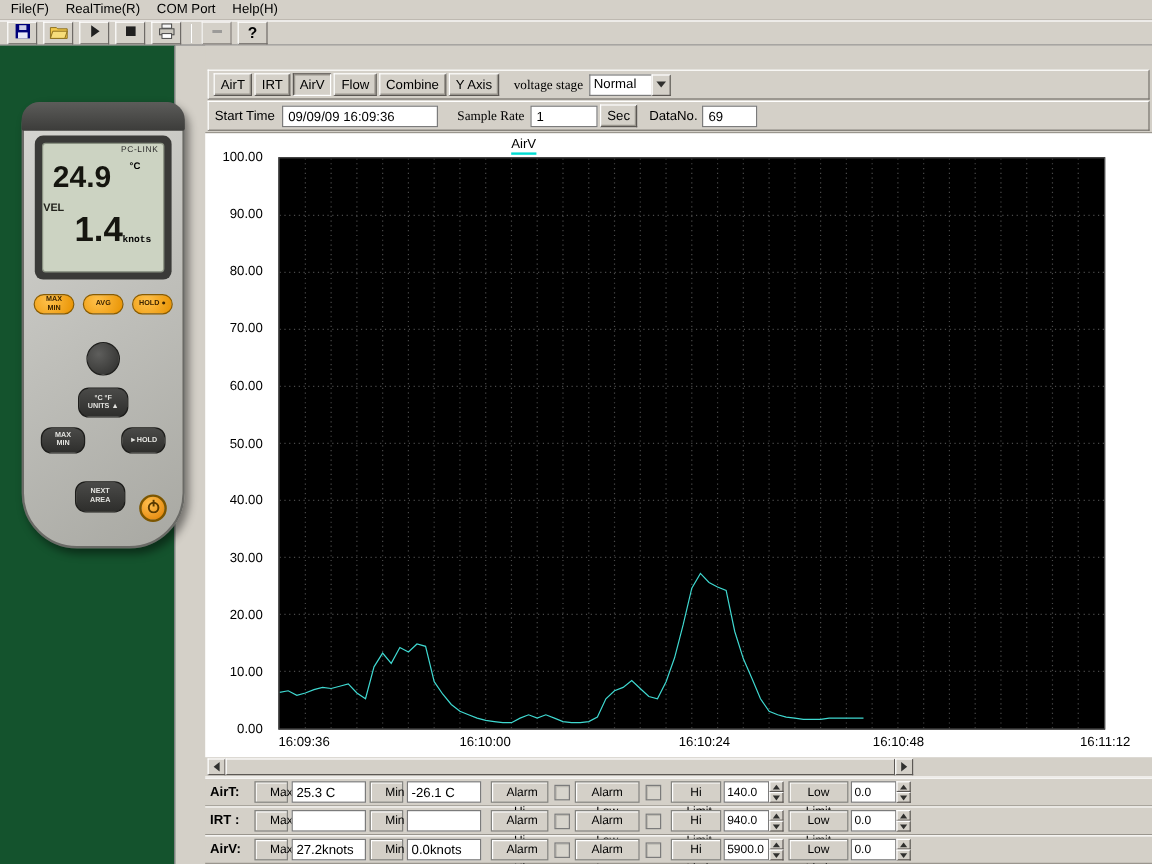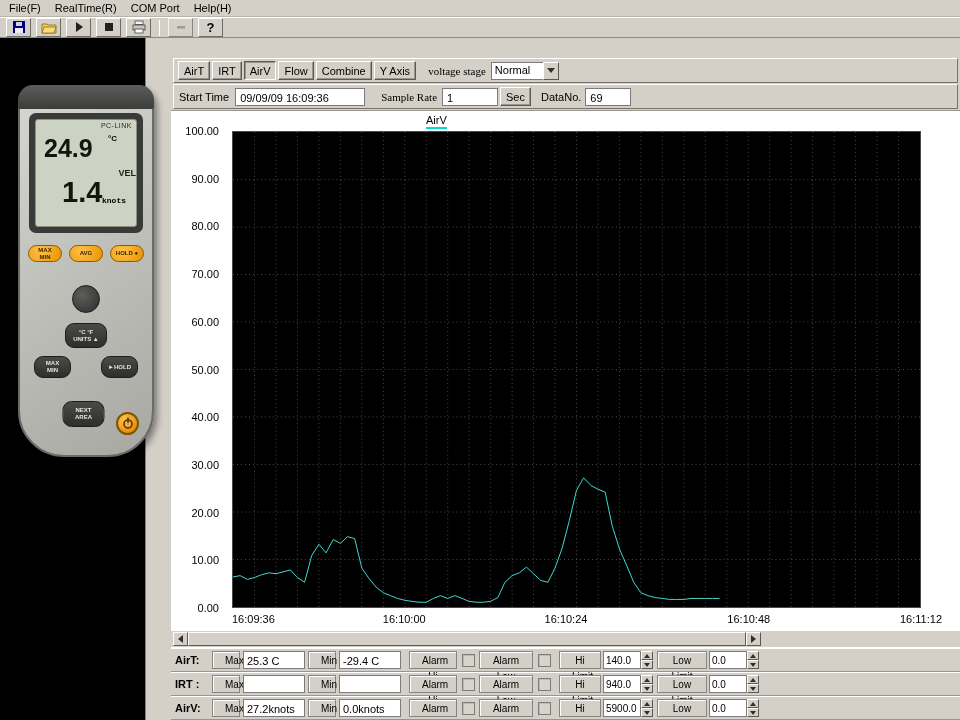--- a/index.html
+++ b/index.html
@@ -12,33 +12,33 @@
 
   
   .toolbar { height:21px; display:flex; align-items:center; gap:5px; padding-left:6px; background:#d4d0c8; border-top:1px solid #fff; border-bottom:1px solid #8a8a8a; }
   .tbtn { width:25px; height:19px; display:flex; align-items:center; justify-content:center; background:#d4d0c8; border:1px solid; border-color:#fff #6e6a66 #6e6a66 #fff; }
   .tbtn.disabled { opacity:.75; }
   .tsep { width:1px; height:16px; background:#8a8a8a; border-right:1px solid #fff; margin:0 3px; }
   .help-glyph { font-weight:bold; font-size:13px; }
 
   
   .main { position:absolute; top:38px; left:0; width:960px; height:682px; }
-  .left-panel { position:absolute; left:0; top:0; width:146px; height:682px; background:#000000; border-right:1px solid #808080; }
+  .left-panel { position:absolute; left:0; top:0; width:146px; height:682px; background:#14532d; border-right:1px solid #808080; }
   .right-panel { position:absolute; left:171px; top:0; width:789px; height:682px; background:#d4d0c8; }
 
   
   .device { position:absolute; left:18px; top:47px; width:136px; height:372px; }
   .dev-body { position:absolute; inset:0; background:linear-gradient(145deg,#d6d6d2,#a8a8a2); border:2px solid #6a6a66; border-radius:18px 18px 46px 46px; box-shadow:3px 4px 7px rgba(0,0,0,.45); }
   .dev-top { position:absolute; top:0; left:0; right:0; height:24px; background:linear-gradient(#5c5c5a,#3c3c3a); border-radius:15px 15px 2px 2px; }
   .dev-bezel { position:absolute; top:28px; left:11px; right:11px; height:120px; background:#3a3a38; border-radius:7px; padding:6px; }
   .dev-screen { position:relative; width:100%; height:100%; background:#ccd3c2; border-radius:3px; border:1px solid #8a9282; }
   .lcd-pclink { position:absolute; top:2px; right:4px; font-size:7px; letter-spacing:.5px; color:#2a2a2a; }
   .lcd-temp { position:absolute; top:14px; left:8px; font-size:25px; font-weight:bold; color:#15150f; }
   .lcd-temp-unit { position:absolute; top:14px; left:72px; font-size:8px; font-weight:bold; }
-  .lcd-vel { position:absolute; top:48px; left:0; right:0; text-align:right; font-size:9px; font-weight:bold; color:#22221c; }
+  .lcd-vel { position:absolute; top:48px; left:0; right:0; text-align:left; font-size:9px; font-weight:bold; color:#22221c; }
   .lcd-speed { position:absolute; top:56px; left:26px; font-size:29px; font-weight:bold; color:#15150f; }
   .lcd-speed-unit { position:absolute; top:76px; right:10px; font-size:8px; font-weight:bold;font-family:Liberation Mono, monospace; }
   .dev-btnrow { position:absolute; top:160px; left:10px; right:10px; display:flex; justify-content:center; gap:7px; }
   .pill { background:radial-gradient(circle at 35% 30%, #ffc04a, #e89200); border:1px solid #8a5c00; border-radius:9px; color:#3c2400; font-size:6px; font-weight:bold; width:34px; height:17px; display:flex; align-items:center; justify-content:center; text-align:center; white-space:pre-line; line-height:1.05; }
   .dev-fan { position:absolute; top:200px; left:50%; transform:translateX(-50%); width:28px; height:28px; border-radius:50%; background:radial-gradient(circle at 35% 35%, #5e5e5c, #2c2c2a); border:1px solid #1e1e1c; }
   .dev-nav { position:absolute; top:238px; left:14px; right:14px; height:106px; }
   .navbtn { position:absolute; background:linear-gradient(#4a4a48,#2e2e2c); border:1px solid #1c1c1a; border-radius:9px; color:#e4e4e0; font-size:6px; font-weight:bold; display:flex; align-items:center; justify-content:center; text-align:center; white-space:pre-line; line-height:1.1; }
   .nav-up { top:0; left:50%; transform:translateX(-50%); width:42px; height:25px; }
   .nav-left { top:33px; left:2px; width:37px; height:22px; }
   .nav-right { top:33px; right:2px; width:37px; height:22px; }
@@ -267,21 +267,21 @@
             <line x1="602.875" y1="0" x2="602.875" y2="477" stroke="#4a4a4a" stroke-width="1" stroke-dasharray="1 3"></line>
             <line x1="624.40625" y1="0" x2="624.40625" y2="477" stroke="#4a4a4a" stroke-width="1" stroke-dasharray="1 3"></line>
             <line x1="645.9375" y1="0" x2="645.9375" y2="477" stroke="#4a4a4a" stroke-width="1" stroke-dasharray="1 3"></line>
             <line x1="667.46875" y1="0" x2="667.46875" y2="477" stroke="#4a4a4a" stroke-width="1" stroke-dasharray="1 3"></line>
             <polyline points="0.0,446.9 7.2,445.5 14.4,449.3 21.5,447.4 28.7,444.6 35.9,442.7 43.1,443.6 50.2,441.7 57.4,439.8 64.6,447.4 71.8,452.2 78.9,425.5 86.1,414.0 93.3,422.6 100.5,409.3 107.7,413.1 114.8,406.4 122.0,408.3 129.2,437.9 136.4,448.4 143.5,457.0 150.7,462.7 157.9,465.6 165.1,468.4 172.3,470.3 179.4,471.3 186.6,472.2 193.8,472.2 201.0,468.4 208.1,465.6 215.3,468.4 222.5,465.6 229.7,468.4 236.8,471.3 244.0,472.2 251.2,472.2 258.4,471.3 265.6,467.5 272.7,452.2 279.9,445.5 287.1,442.7 294.3,436.9 301.4,443.6 308.6,450.3 315.8,452.2 323.0,437.9 330.1,417.9 337.3,390.2 344.5,359.7 351.7,347.3 358.9,354.9 366.0,358.7 373.2,361.6 380.4,395.9 387.6,418.8 394.7,435.0 401.9,452.2 409.1,462.7 416.3,465.6 423.4,467.5 430.6,468.4 437.8,469.4 445.0,469.4 452.2,469.4 459.3,468.4 466.5,468.4 473.7,468.4 480.9,468.4 488.0,468.4" fill="none" stroke="#3fd8d0" stroke-width="1"></polyline>
           </svg>
         </div>
       <div id="x-axis">
           <span class="xtick" style="left: 61px;">16:09:36</span>
           <span class="xtick" style="left: 233.25px; transform: translateX(-50%);">16:10:00</span>
-          <span class="xtick" style="left: 395px; transform: translateX(-50%); text-align: right;">16:10:24</span>
+          <span class="xtick" style="left: 416px; transform: translateX(-50%); text-align: right;">16:10:24</span>
           <span class="xtick" style="left: 577.75px; transform: translateX(-50%);">16:10:48</span>
           <span class="xtick" style="left: 750px; transform: translateX(-50%);">16:11:12</span>
         </div>
     </div>
 
     <div class="hscroll">
       <div class="sbtn">
           <div class="tri-left"></div>
         </div>
       <div class="sthumb"></div>
@@ -290,21 +290,21 @@
         </div>
     </div>
 
     <div class="limits">
 
       <div class="lrow">
         <span class="lname">AirT:</span>
         <div class="lbox w-max">Max</div>
         <div class="lval">25.3 C</div>
         <div class="lbox w-max">Min</div>
-        <div class="lval">-29.4 C</div>
+        <div class="lval">-26.1 C</div>
         <div class="lbox w-ahi">Alarm Hi</div>
         <div class="cb"></div>
         <div class="lbox w-alo">Alarm Low</div>
         <div class="cb"></div>
         <div class="lbox w-hil">Hi Limit</div>
         <div class="spin">
           <div class="spin-val">140.0</div>
           <div class="spin-btns">
             <div class="spin-btn">
                 <div class="tri-up-s"></div>

